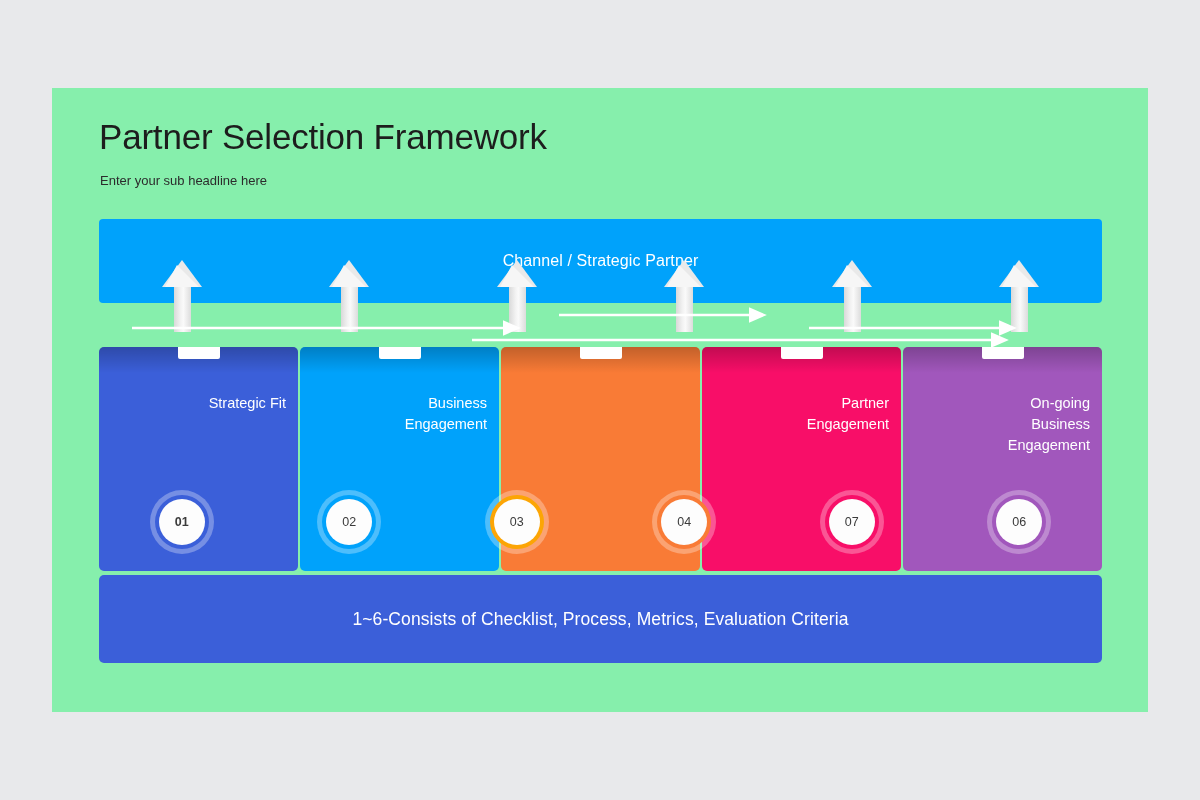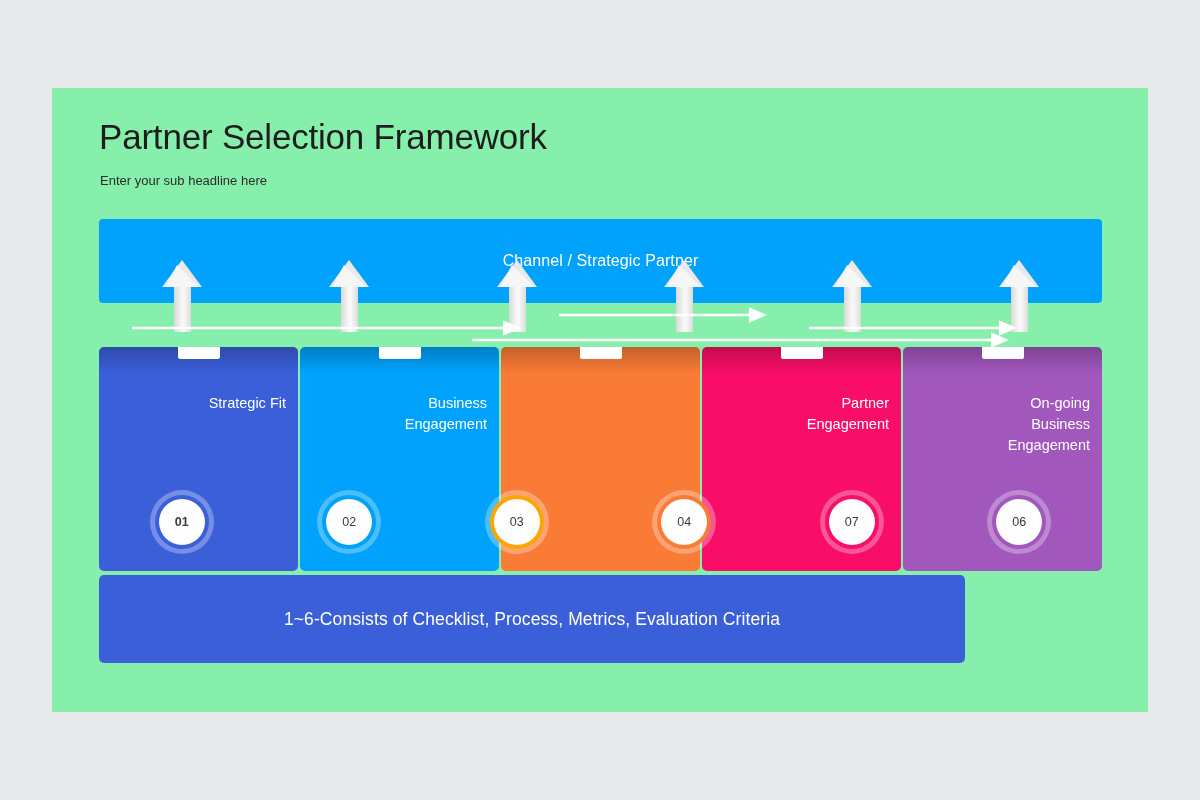--- a/index.html
+++ b/index.html
@@ -112,21 +112,21 @@
     font-size: 12.5px; color: #3b3b3b;
     pointer-events: auto;
   }
 
   
   #flow { position: absolute; left: 0; top: 0; width: 1096px; height: 624px; pointer-events: none; }
 
   
   #bottom-bar {
     position: absolute; left: 47px; top: 487px;
-    width: 866px; height: 88px;
+    width: 1003px; height: 88px;
     background: #3b5fd9;
     border-radius: 5px;
     display: flex; align-items: center; justify-content: center;
   }
   #bottom-label {
     color: #ffffff; font-size: 17.5px; font-weight: 400; letter-spacing: 0.1px;
   }
 </style>
 </head>
 <body>

